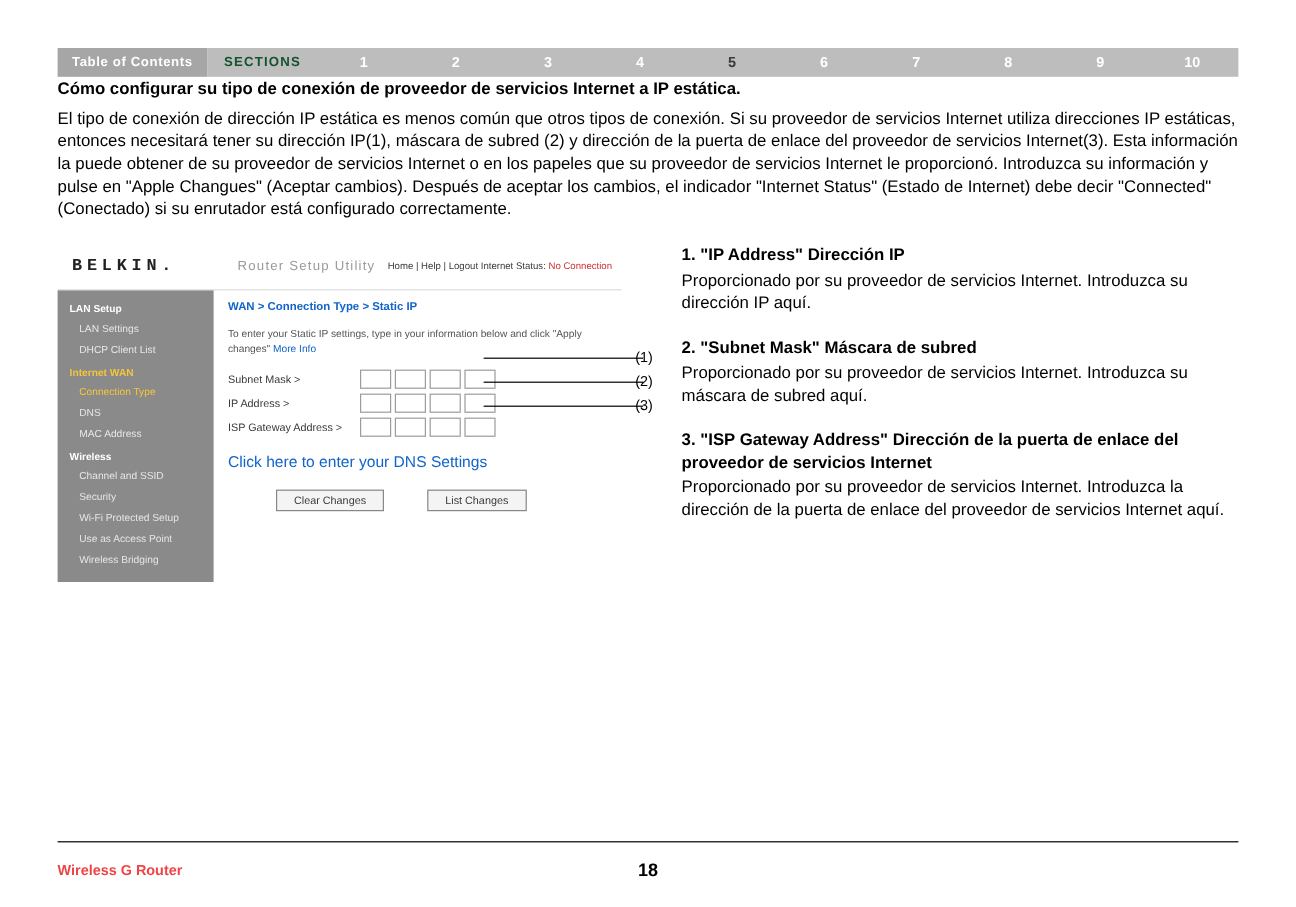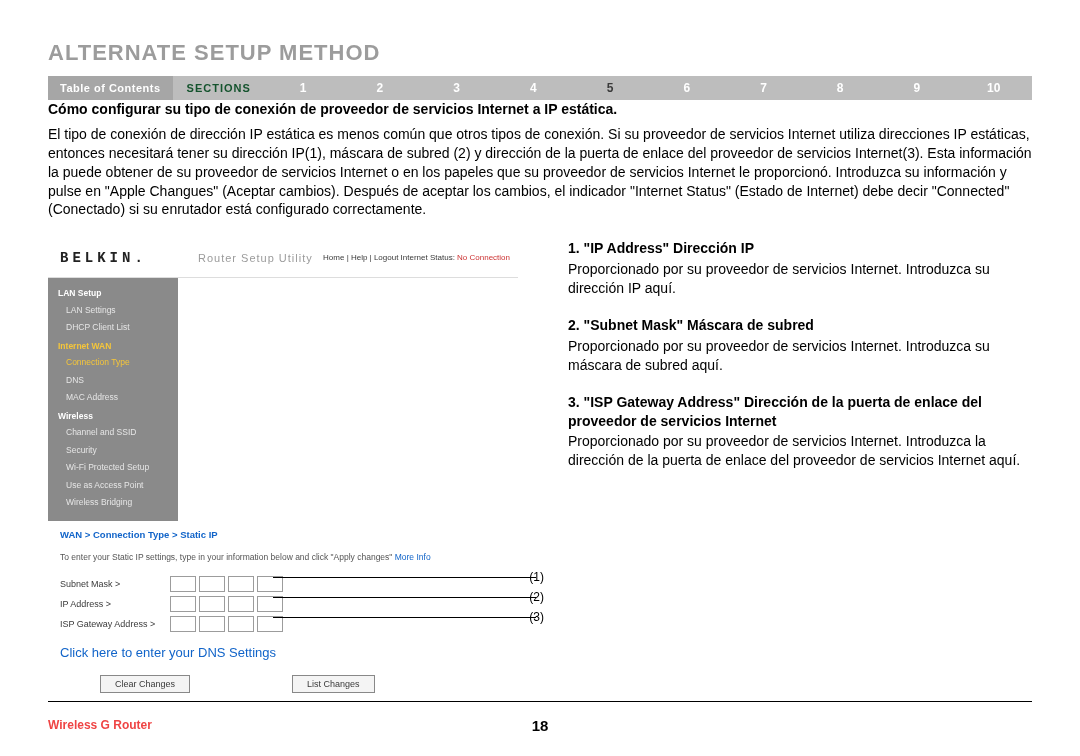--- a/index.html
+++ b/index.html
@@ -54,21 +54,21 @@
     display:flex; align-items:center; height:38px;
     border-bottom:1px solid #ddd;
   }
   .belkin-logo {
     width:130px; padding-left:12px; font-family: Liberation Mono, monospace;
     font-weight:bold; letter-spacing:4px; font-size:14px; color:#222;
   }
   .router-util { flex:1; color:#9b9b9b; font-size:11px; padding-left:8px; letter-spacing:1px; }
   .router-links { font-size:8px; color:#3a3a3a; padding-right:8px; }
   .router-links .no-conn { color:#c33; }
-  .router-body { display:flex;flex-direction:column; }
+  .router-body { display:flex; }
   .side {
     width:130px; background:#8a8a8a; color:#fff; font-size:8.5px;
     padding:6px 0 10px 0;
   }
   .side .grp { padding:4px 10px 2px 10px; font-weight:bold; color:#fff; }
   .side .itm { padding:3px 10px 3px 18px; color:#e6e6e6; cursor:pointer; }
   .side .itm.hl-yellow { color:#f5c63a; }
   .router-main { flex:1; padding:8px 10px 12px 12px; position:relative; }
   .bc { color:#1164c9; font-weight:bold; font-size:9.5px; margin-bottom:10px; }
   .instr { color:#555; font-size:8.5px; margin-bottom:10px; }
@@ -79,21 +79,21 @@
   .ip-box {
     width:24px; height:14px; border:1px solid #9c9c9c; background:#fff;
   }
   .callout {
     position:absolute; right:-26px; font-size:12px; color:#000;
   }
   .callout-line {
     position:absolute; border-top:1px solid #000; height:0;
   }
   .dns-link { color:#1164c9; font-size:13px; margin:10px 0 14px 0; cursor:pointer; }
-  .btnrow { display:flex; gap:102px; padding-left:40px; }
+  .btnrow { display:flex; gap:36px; padding-left:40px; }
   .rbtn {
     font-size:9px; padding:2px 14px; border:1px solid #888;
     background:#f4f4f4; cursor:pointer;
   }
   
   .footer {
     position:absolute; left:48px; right:48px; bottom:24px;
     display:flex; align-items:center; font-size:12px;
   }
   .footer-left { font-weight:bold; color:#ef4444; }
@@ -103,21 +103,20 @@
   }
   .footer-hr {
     position:absolute; left:48px; right:48px; bottom:46px;
     border:none; border-top:1px solid #000;
   }
 </style>
 </head>
 <body>
 
 <div class="page">
-  <div class="page-title">ALTERNATE SETUP METHOD</div>
 
   <div class="navbar">
     <div class="nav-toc">Table of Contents</div>
     <div class="nav-sections">SECTIONS</div>
     <div class="nav-nums" id="nav-nums">
         <div class="nav-num">1</div>
         <div class="nav-num">2</div>
         <div class="nav-num">3</div>
         <div class="nav-num">4</div>
         <div class="nav-num active">5</div>

